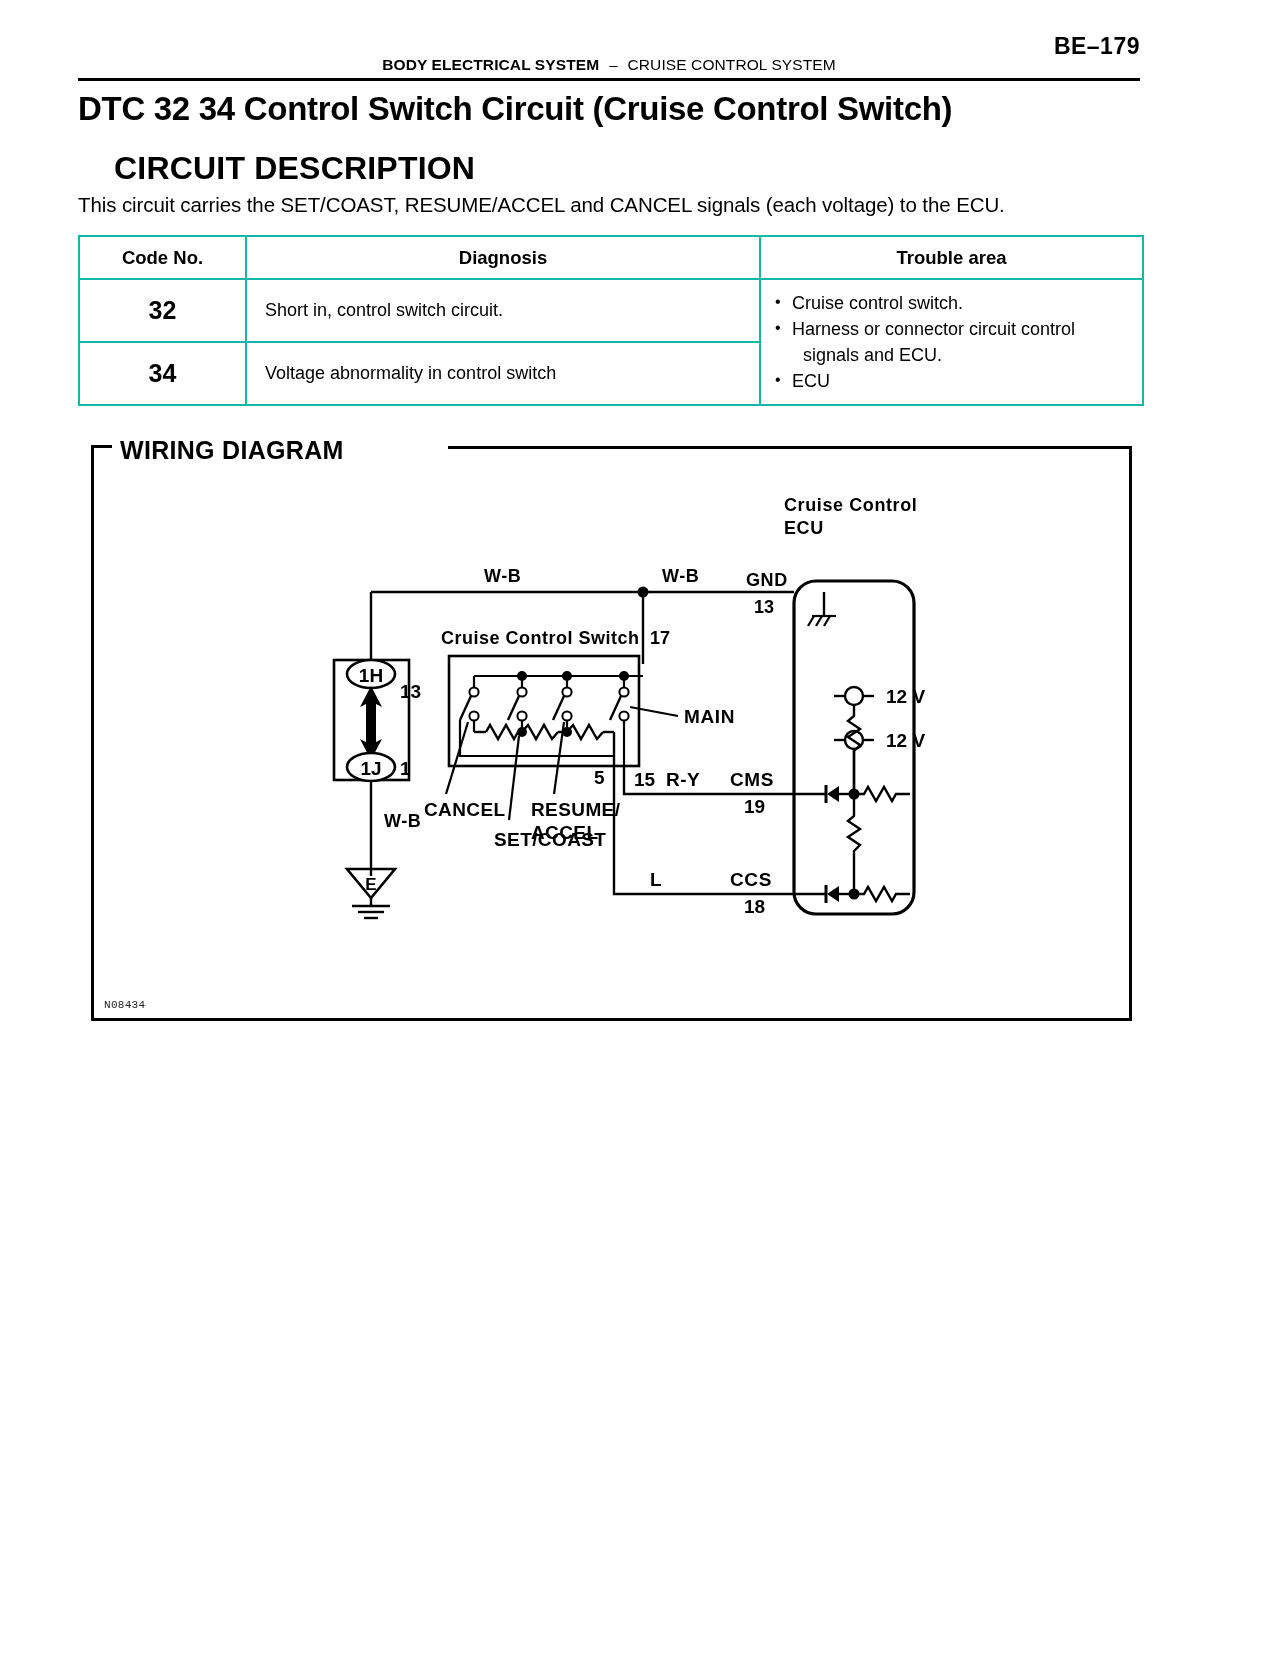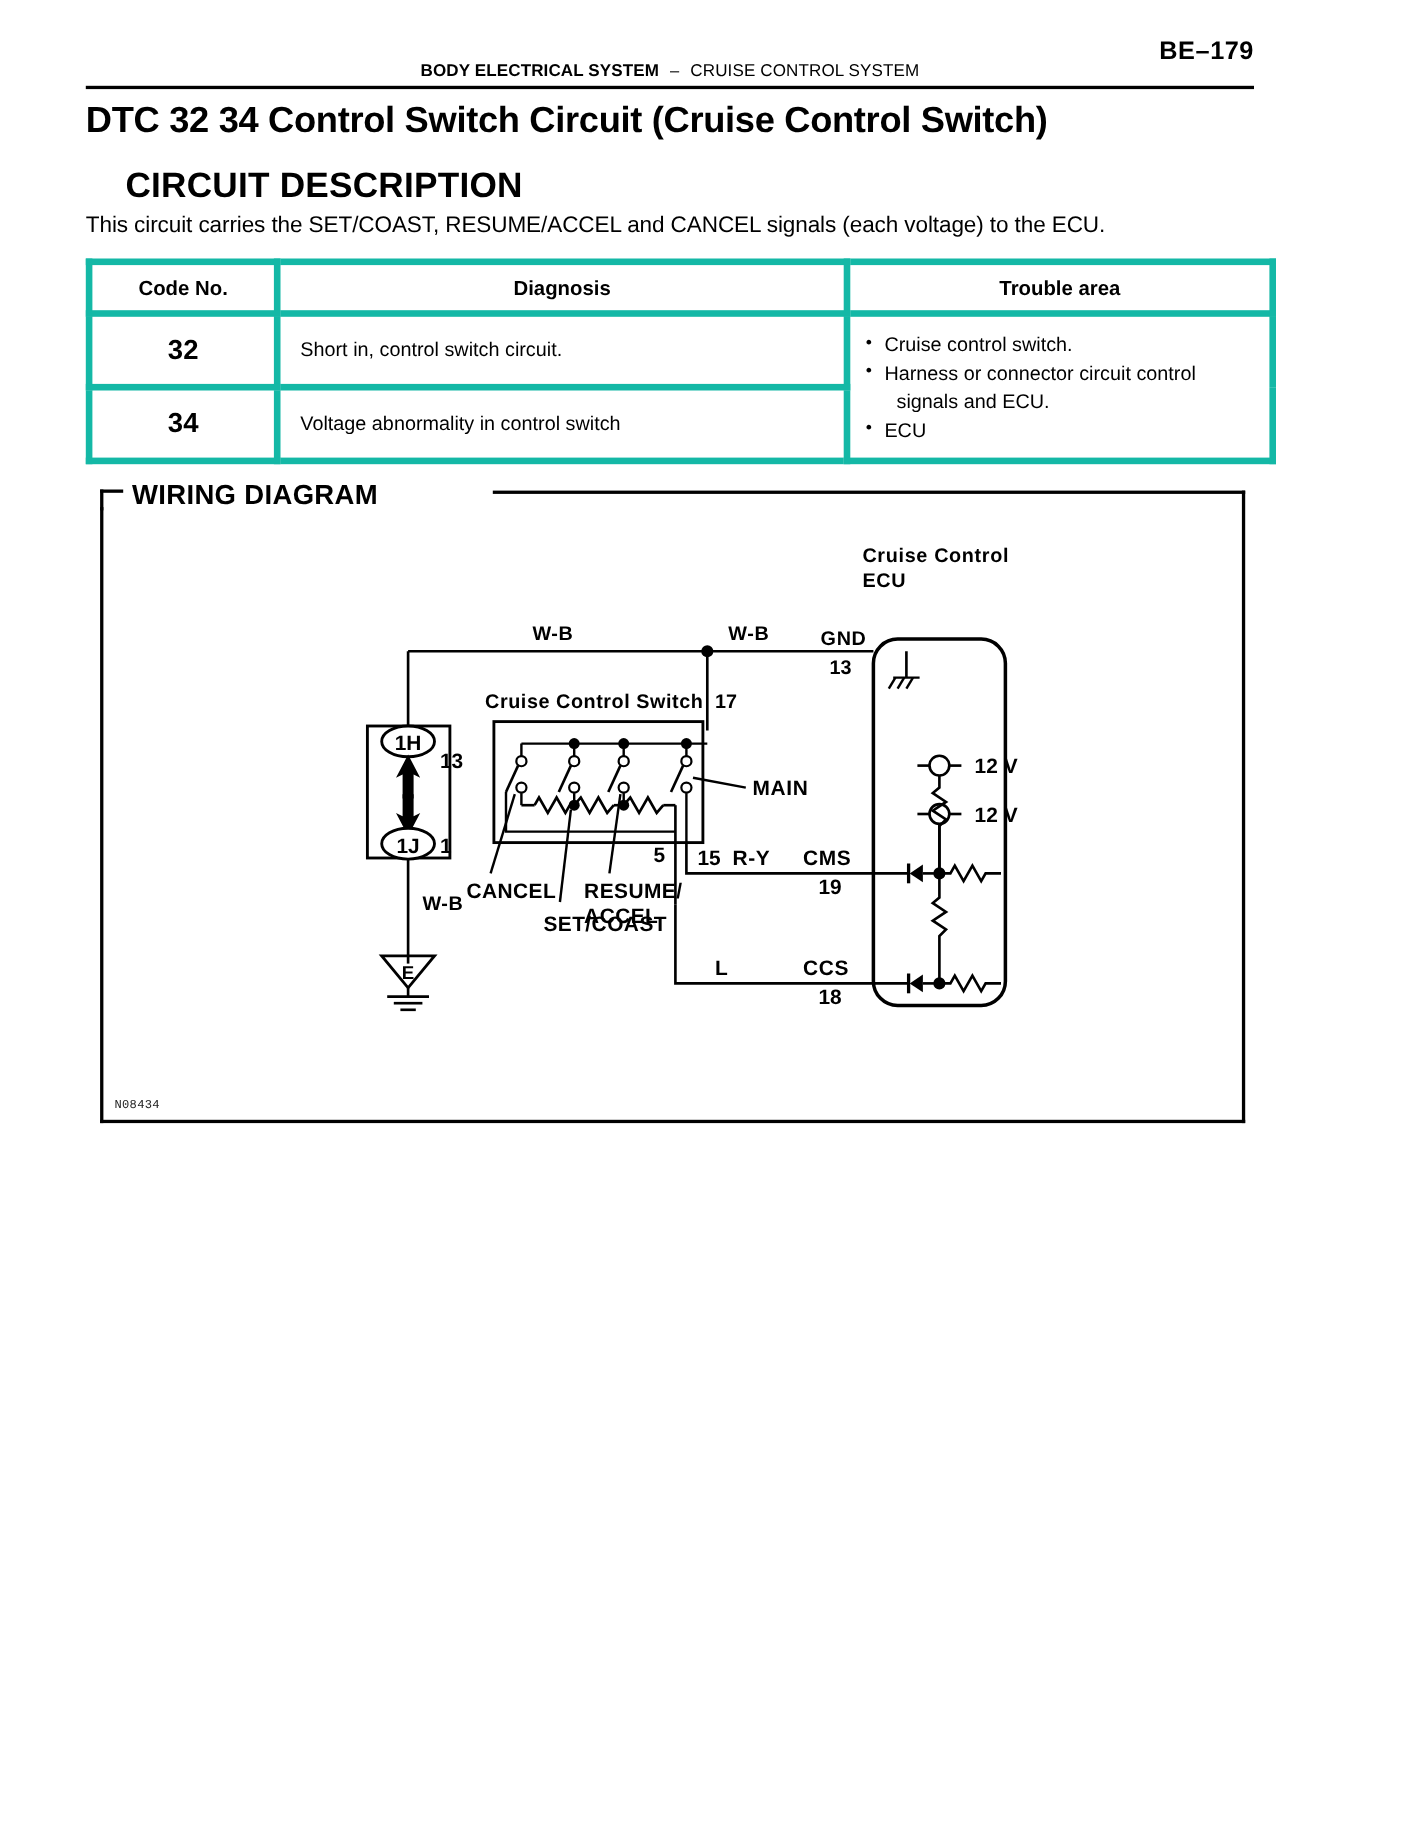--- a/index.html
+++ b/index.html
@@ -85,21 +85,21 @@
   
   .dtc-table {
     position: absolute;
     top: 235px;
     left: 78px;
     width: 1058px;
     border-collapse: collapse;
     table-layout: fixed;
   }
   .dtc-table td, .dtc-table th {
-    border: 6px solid #14b8a6;
+    border: 2px solid #14b8a6;
     padding: 0;
     vertical-align: middle;
   }
   .dtc-table thead th {
     height: 41px;
     font-size: 18.5px;
     font-weight: bold;
     text-align: center;
   }
   .col-code { width: 165px; }

